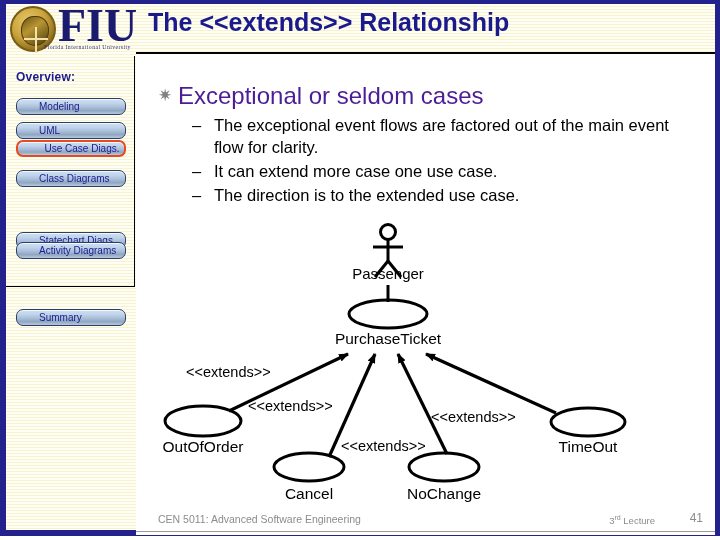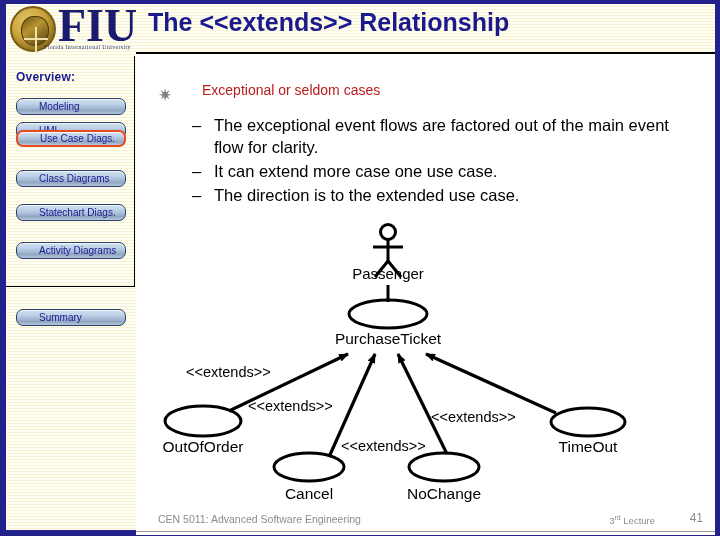--- a/index.html
+++ b/index.html
@@ -202,23 +202,23 @@
   }
   .bullet-mark {
     position: absolute;
     left: 0; top: 5px;
     color: #808080;
     font-size: 17px;
     line-height: 17px;
   }
   .bullet-l1-text {
     position: absolute;
-    left: 44px; top: 0;
-    font-size: 14px;
-    color: #b91c1c;
+    left: 20px; top: 0;
+    font-size: 24px;
+    color: #4c1d95;
     white-space: nowrap;
   }
 
   .sub-list {
     position: absolute;
     left: 56px; top: 60px;
     width: 500px;
   }
   .sub-item {
     position: relative;
@@ -302,23 +302,23 @@
   <div class="title-area">
     <div class="slide-title">The &lt;&lt;extends&gt;&gt;  Relationship</div>
   </div>
   <div class="title-rule"></div>
 
   <div class="sidebar">
     <div class="overview-label">Overview:</div>
 
     <div class="nav-btn" style="top:42px;">Modeling</div>
     <div class="nav-btn" style="top:66px;">UML</div>
-    <div class="nav-btn selected" style="top:74px;">Use Case Diags.</div>
+    <div class="nav-btn selected" style="top:84px;text-align:center;">Use Case Diags.</div>
     <div class="nav-btn" style="top:114px;">Class Diagrams</div>
-    <div class="nav-btn" style="top:148px;">Statechart Diags.</div>
+    <div class="nav-btn" style="top:176px;">Statechart Diags.</div>
     <div class="nav-btn" style="top:186px;">Activity Diagrams</div>
     <div class="nav-btn" style="top:210px;margin-top:43px;">Summary</div>
   </div>
   <div class="sidebar-rule-right"></div>
   <div class="sidebar-rule-bottom"></div>
 
   <div class="content">
 
     <div class="bullet-l1">
       <span class="bullet-mark">✷</span>

